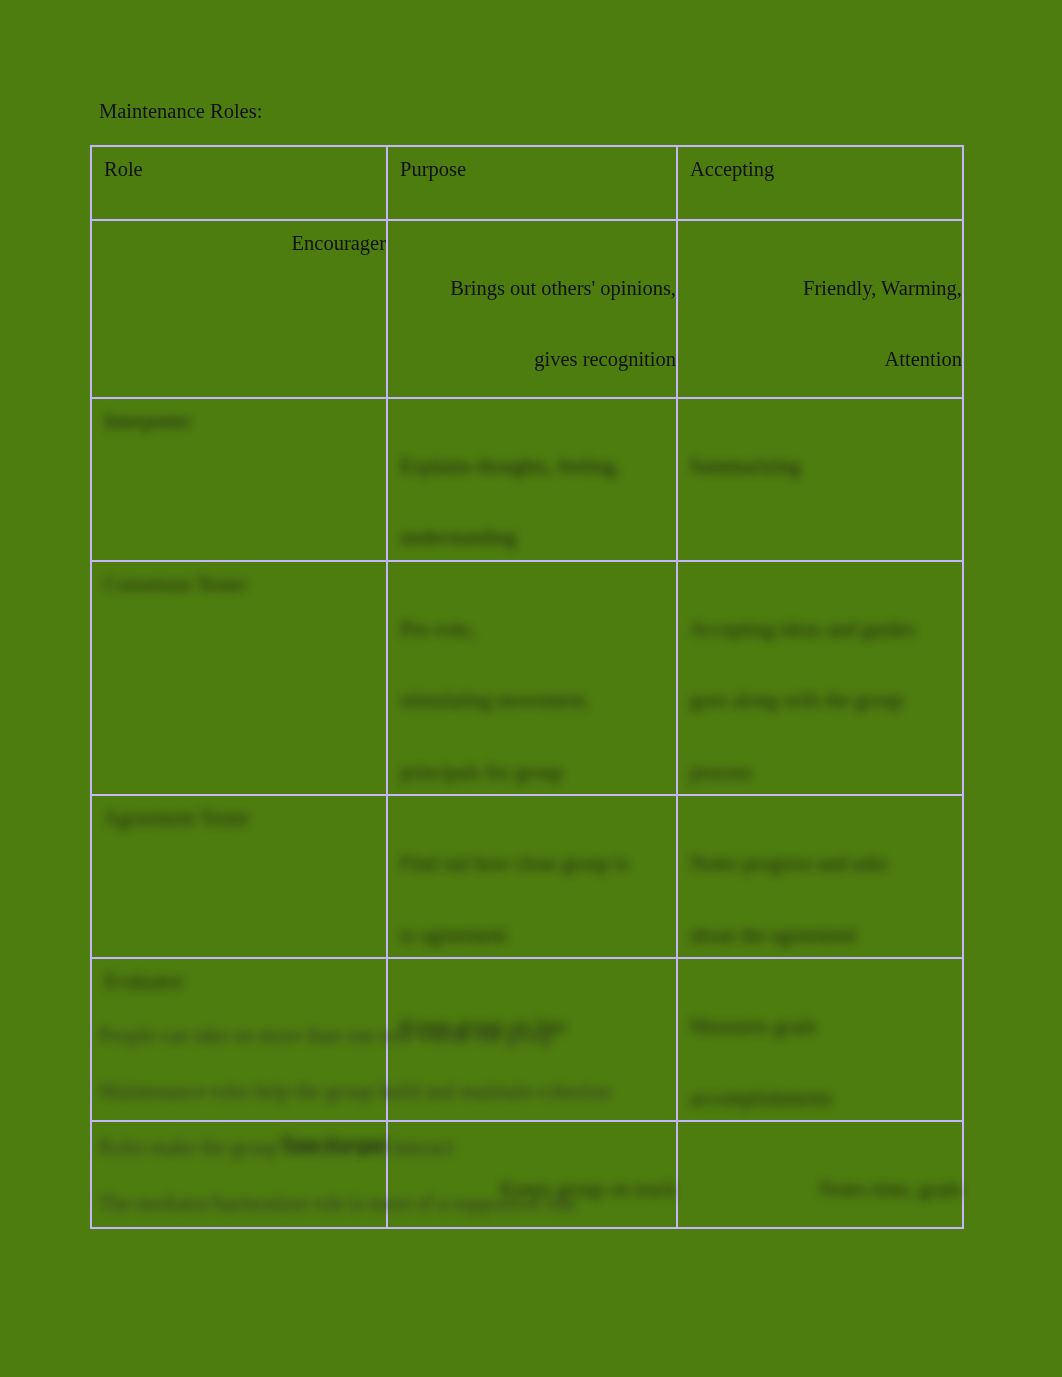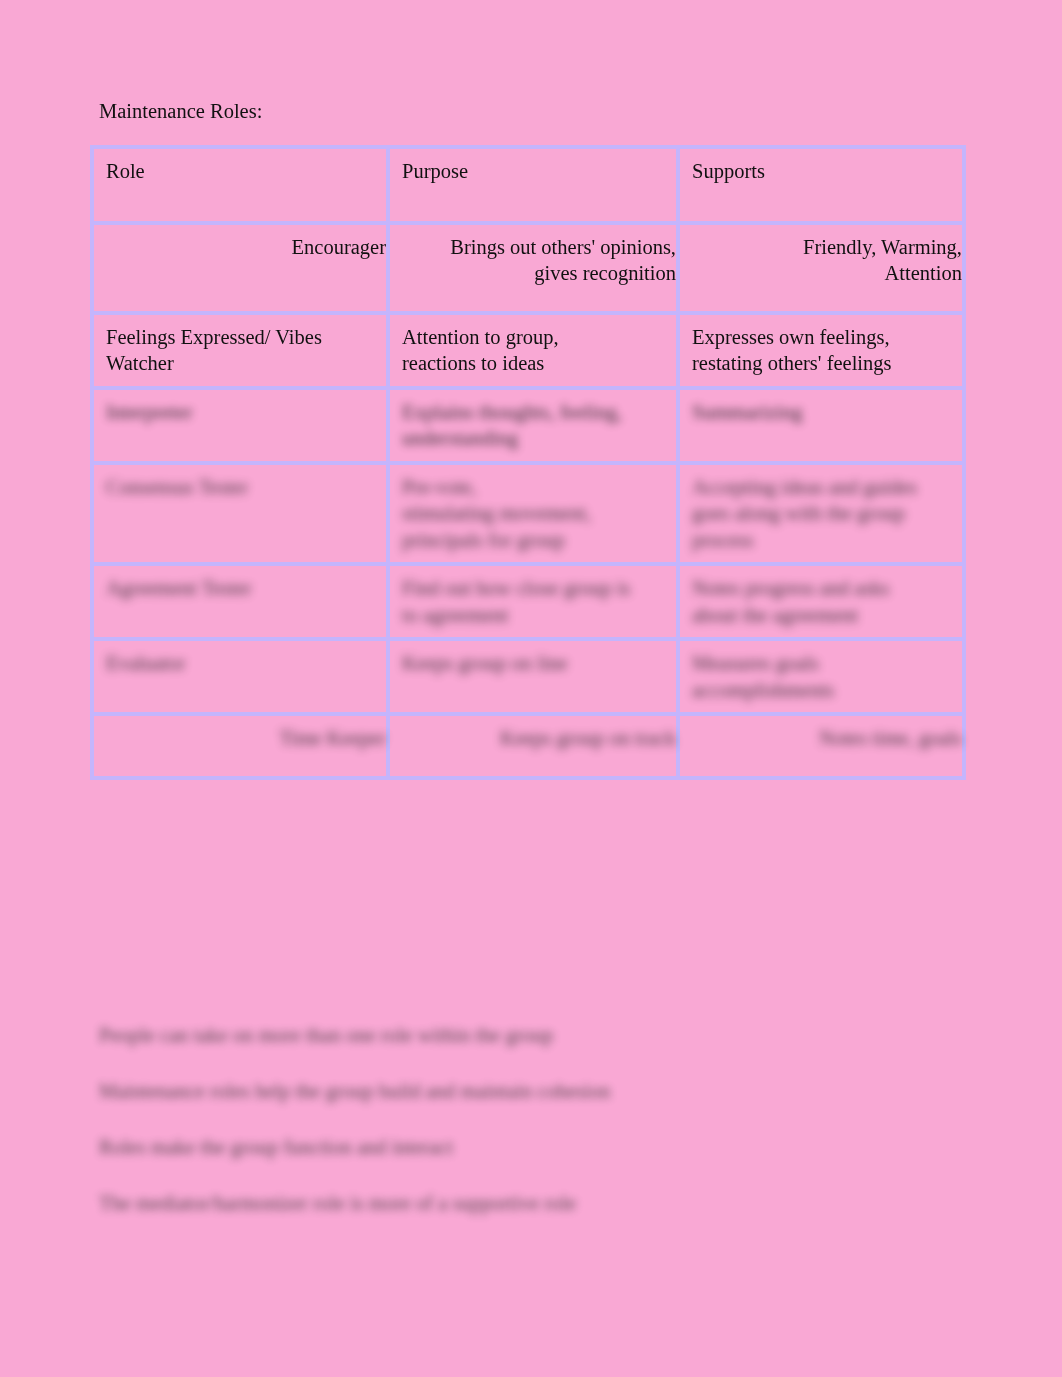--- a/index.html
+++ b/index.html
@@ -11,41 +11,41 @@
     width: 1062px;
     height: 1377px;
     font-family: "Liberation Serif", "DejaVu Serif", serif;
     color: #000000;
     position: relative;
     overflow: hidden;
   }
   .page {
     position: absolute;
     inset: 0;
-    background: #f9a8d4;
+    background: #4d7c0f;
   }
   .doc-title {
     position: absolute;
     left: 99px;
     top: 98px;
     font-size: 20.5px;
     line-height: 26px;
     color: #111111;
     white-space: nowrap;
   }
   table.roles-table {
     position: absolute;
     left: 90px;
     top: 145px;
     width: 872px;
     border-collapse: collapse;
     table-layout: fixed;
   }
   table.roles-table td {
-    border: 4px solid #c4b5fd;
+    border: 2px solid #c4b5fd;
     vertical-align: top;
     padding: 9px 0 9px 12px;
     font-size: 20.5px;
     line-height: 26.5px;
     color: #111111;
   }
   col.c-role   { width: 296px; }
   col.c-purp   { width: 290px; }
   col.c-tech   { width: 286px; }
 
@@ -77,69 +77,55 @@
   }
   .notes p {
     margin: 0 0 30px 0;
     font-size: 20.5px;
     line-height: 26px;
     color: #2b2b2b;
     filter: blur(4.3px);
     opacity: 0.8;
     white-space: nowrap;
   }
-  .cell-line { display: block; }
+  .cell-line { display: block; margin-top: 45px; }
 </style>
 </head>
 <body>
 
 <div class="page">
 
   <div class="doc-title">Maintenance Roles:</div>
 
   <table class="roles-table">
     <colgroup>
       <col class="c-role">
         <col class="c-purp">
         <col class="c-tech">
     </colgroup>
     <tbody>
 
       <tr class="header-row">
         <td>Role</td>
         <td>Purpose</td>
-        <td>Supports</td>
+        <td>Accepting</td>
       </tr>
 
       <tr class="pad-row">
         <td>Encourager</td>
         <td>
           <span class="cell-line">Brings out others' opinions,</span>
           <span class="cell-line">gives recognition</span>
         </td>
         <td>
           <span class="cell-line">Friendly, Warming,</span>
           <span class="cell-line">Attention</span>
         </td>
       </tr>
 
-      <tr>
-        <td>
-          <span class="cell-line">Feelings Expressed/ Vibes</span>
-          <span class="cell-line">Watcher</span>
-        </td>
-        <td>
-          <span class="cell-line">Attention to group,</span>
-          <span class="cell-line">reactions to ideas</span>
-        </td>
-        <td>
-          <span class="cell-line">Expresses own feelings,</span>
-          <span class="cell-line">restating others' feelings</span>
-        </td>
-      </tr>
 
 
 
 
 
       <tr>
         <td class="blurred">Interpreter</td>
         <td class="blurred">
           <span class="cell-line">Explains thoughts, feeling,</span>
           <span class="cell-line">understanding</span>

